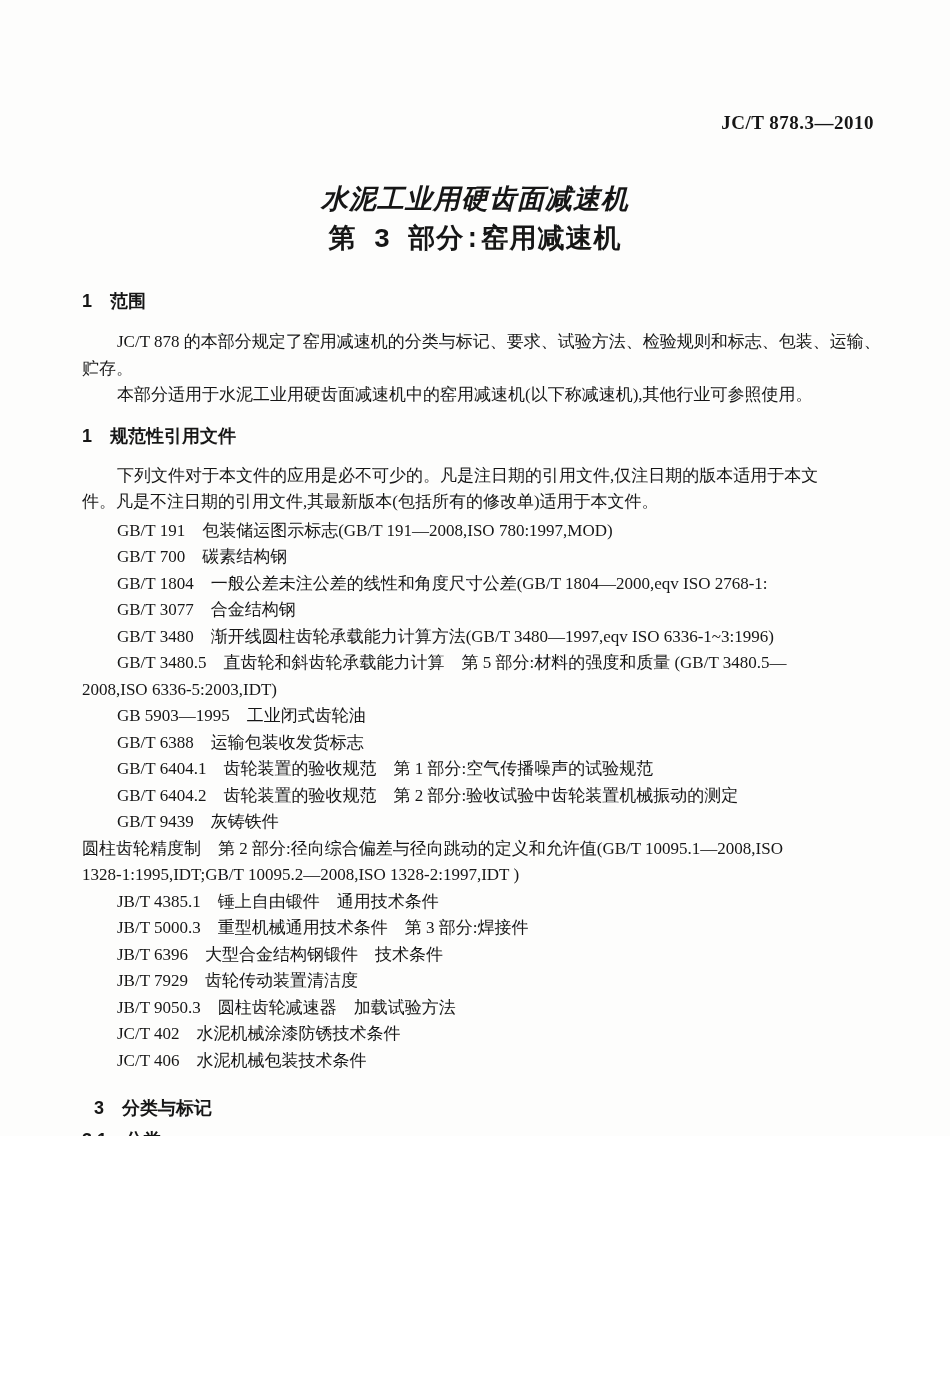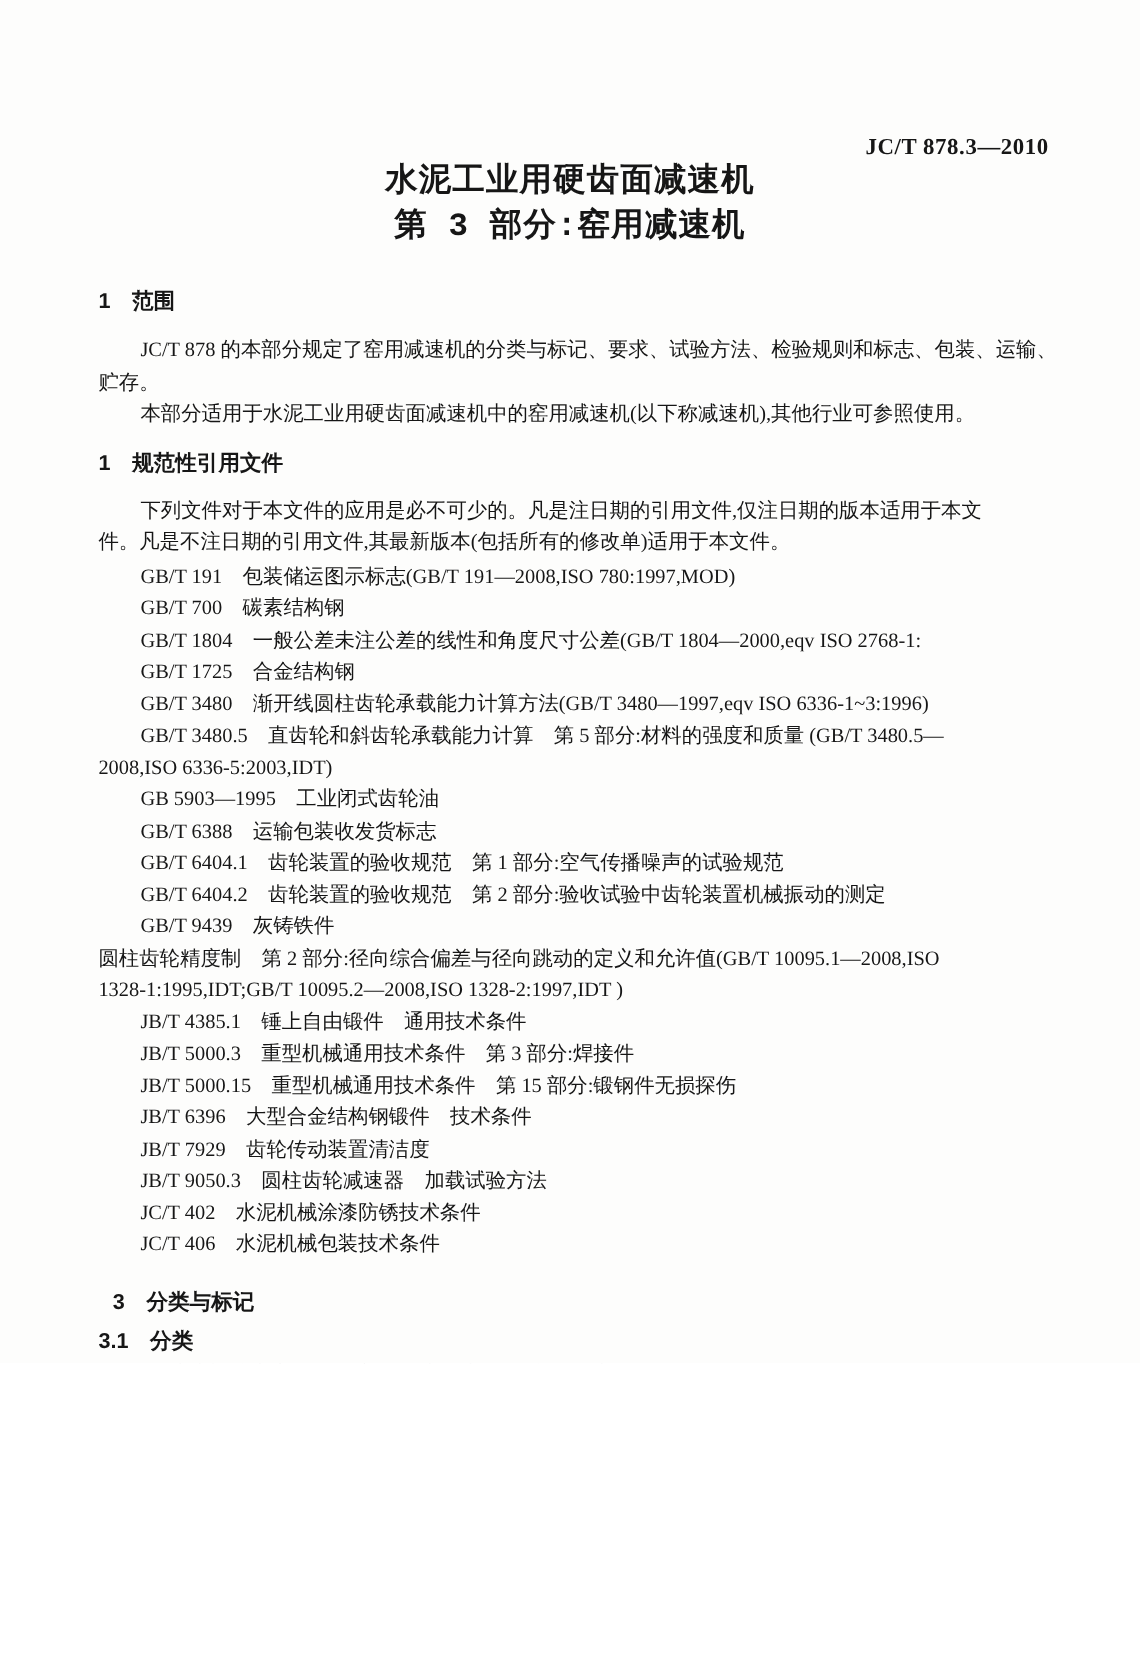--- a/index.html
+++ b/index.html
@@ -17,25 +17,27 @@
     padding-right: 76px;
     text-align: right;
     font-weight: bold;
     font-size: 19px;
     line-height: 22px;
     font-family: "Liberation Serif", serif;
     letter-spacing: 0.5px;
   }
   .title-block { text-align: center; }
   .title-line1 {
+    margin-top: 50px;
     font-family: "Liberation Sans", "DejaVu Sans", sans-serif;
     font-weight: bold;
     font-size: 27px;
     line-height: 30px;
     letter-spacing: 1px;
+    font-style: italic;
   }
   .title-line2 {
     margin-top: 11px;
     font-family: Liberation Mono, monospace;
     font-weight: bold;
     font-size: 27px;
     line-height: 30px;
     letter-spacing: 1px;
   }
   .content { padding-left: 82px; padding-right: 100px; }
@@ -87,34 +89,33 @@
     <div class="line">贮存。</div>
     <div class="line indent">本部分适用于水泥工业用硬齿面减速机中的窑用减速机(以下称减速机),其他行业可参照使用。</div>
 
     <div class="h h2-head">1　规范性引用文件</div>
     <div class="line indent intro-first">下列文件对于本文件的应用是必不可少的。凡是注日期的引用文件,仅注日期的版本适用于本文</div>
     <div class="line">件。凡是不注日期的引用文件,其最新版本(包括所有的修改单)适用于本文件。</div>
 
     <div class="line indent refs-start">GB/T 191　包装储运图示标志(GB/T 191—2008,ISO 780:1997,MOD)</div>
     <div class="line indent">GB/T 700　碳素结构钢</div>
     <div class="line indent">GB/T 1804　一般公差未注公差的线性和角度尺寸公差(GB/T 1804—2000,eqv ISO 2768-1:</div>
-    <div class="line indent">GB/T 1725　合金结构钢</div>
+    <div class="line indent">GB/T 3077　合金结构钢</div>
     <div class="line indent">GB/T 3480　渐开线圆柱齿轮承载能力计算方法(GB/T 3480—1997,eqv ISO 6336-1~3:1996)</div>
     <div class="line indent">GB/T 3480.5　直齿轮和斜齿轮承载能力计算　第 5 部分:材料的强度和质量 (GB/T 3480.5—</div>
     <div class="line">2008,ISO 6336-5:2003,IDT)</div>
     <div class="line indent">GB 5903—1995　工业闭式齿轮油</div>
     <div class="line indent">GB/T 6388　运输包装收发货标志</div>
     <div class="line indent">GB/T 6404.1　齿轮装置的验收规范　第 1 部分:空气传播噪声的试验规范</div>
     <div class="line indent">GB/T 6404.2　齿轮装置的验收规范　第 2 部分:验收试验中齿轮装置机械振动的测定</div>
     <div class="line indent">GB/T 9439　灰铸铁件</div>
     <div class="line">圆柱齿轮精度制　第 2 部分:径向综合偏差与径向跳动的定义和允许值(GB/T 10095.1—2008,ISO</div>
     <div class="line">1328-1:1995,IDT;GB/T 10095.2—2008,ISO 1328-2:1997,IDT )</div>
     <div class="line indent">JB/T 4385.1　锤上自由锻件　通用技术条件</div>
     <div class="line indent">JB/T 5000.3　重型机械通用技术条件　第 3 部分:焊接件</div>
-    <div class="line indent">JB/T 5000.15　重型机械通用技术条件　第 15 部分:锻钢件无损探伤</div>
     <div class="line indent">JB/T 6396　大型合金结构钢锻件　技术条件</div>
     <div class="line indent">JB/T 7929　齿轮传动装置清洁度</div>
     <div class="line indent">JB/T 9050.3　圆柱齿轮减速器　加载试验方法</div>
     <div class="line indent">JC/T 402　水泥机械涂漆防锈技术条件</div>
     <div class="line indent">JC/T 406　水泥机械包装技术条件</div>
 
     <div class="h h3-head">3　分类与标记</div>
     <div class="h h31-head">3.1　分类</div>
     <div class="line clause-line"><span class="clause-num">3.1.1</span><span>　减速机按中心距、名义传动比分类,具体参数见表 1。</span></div>
 

